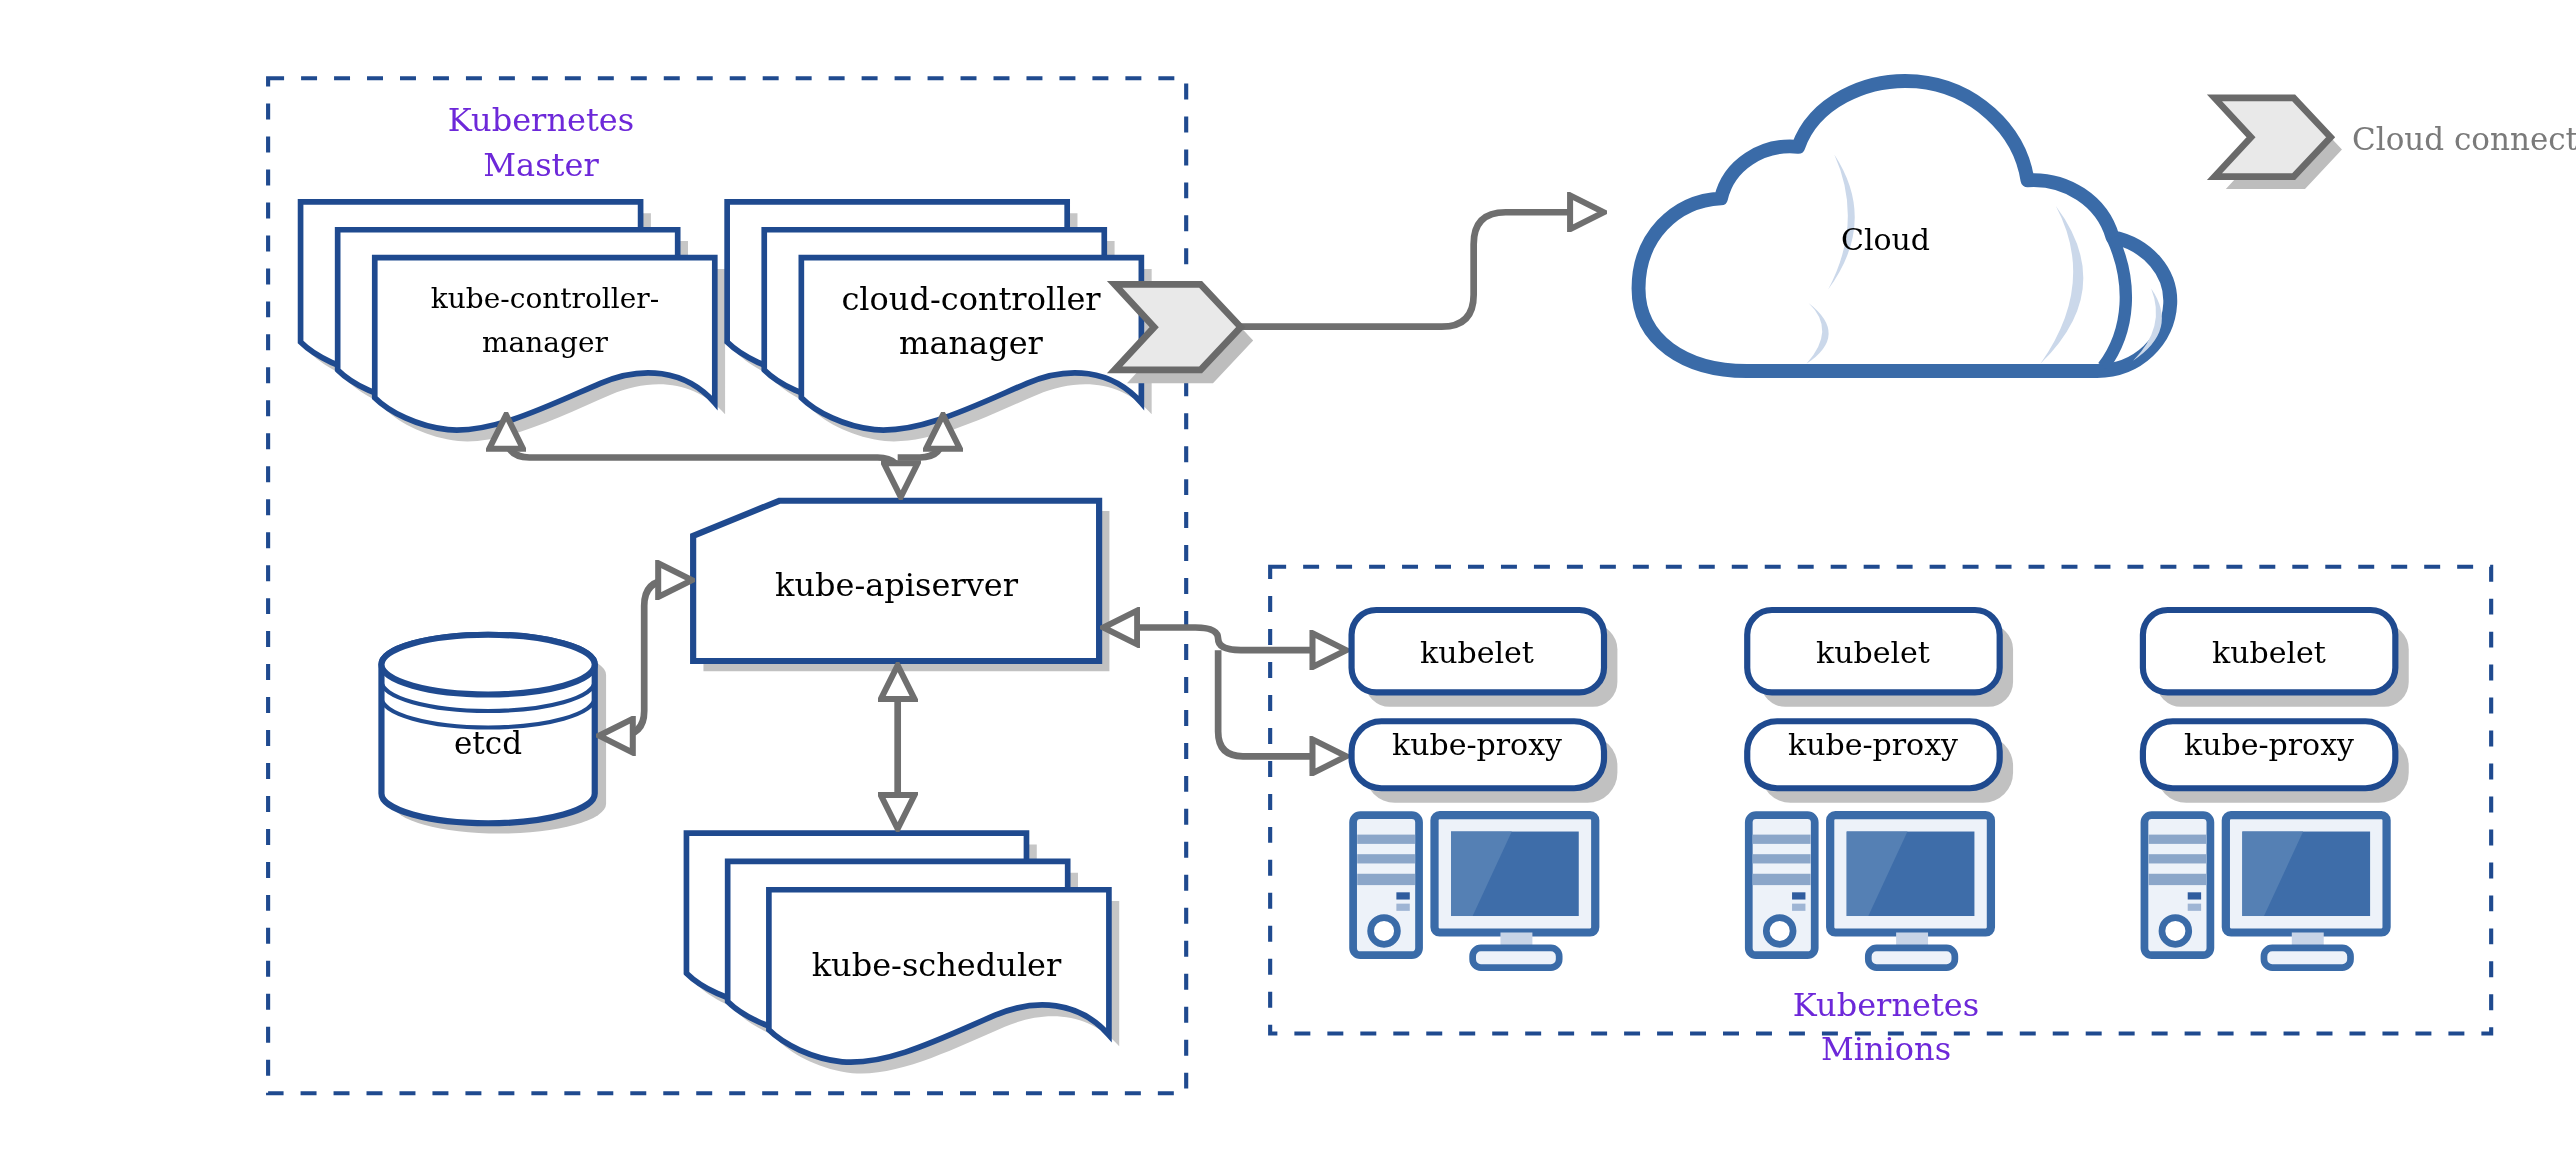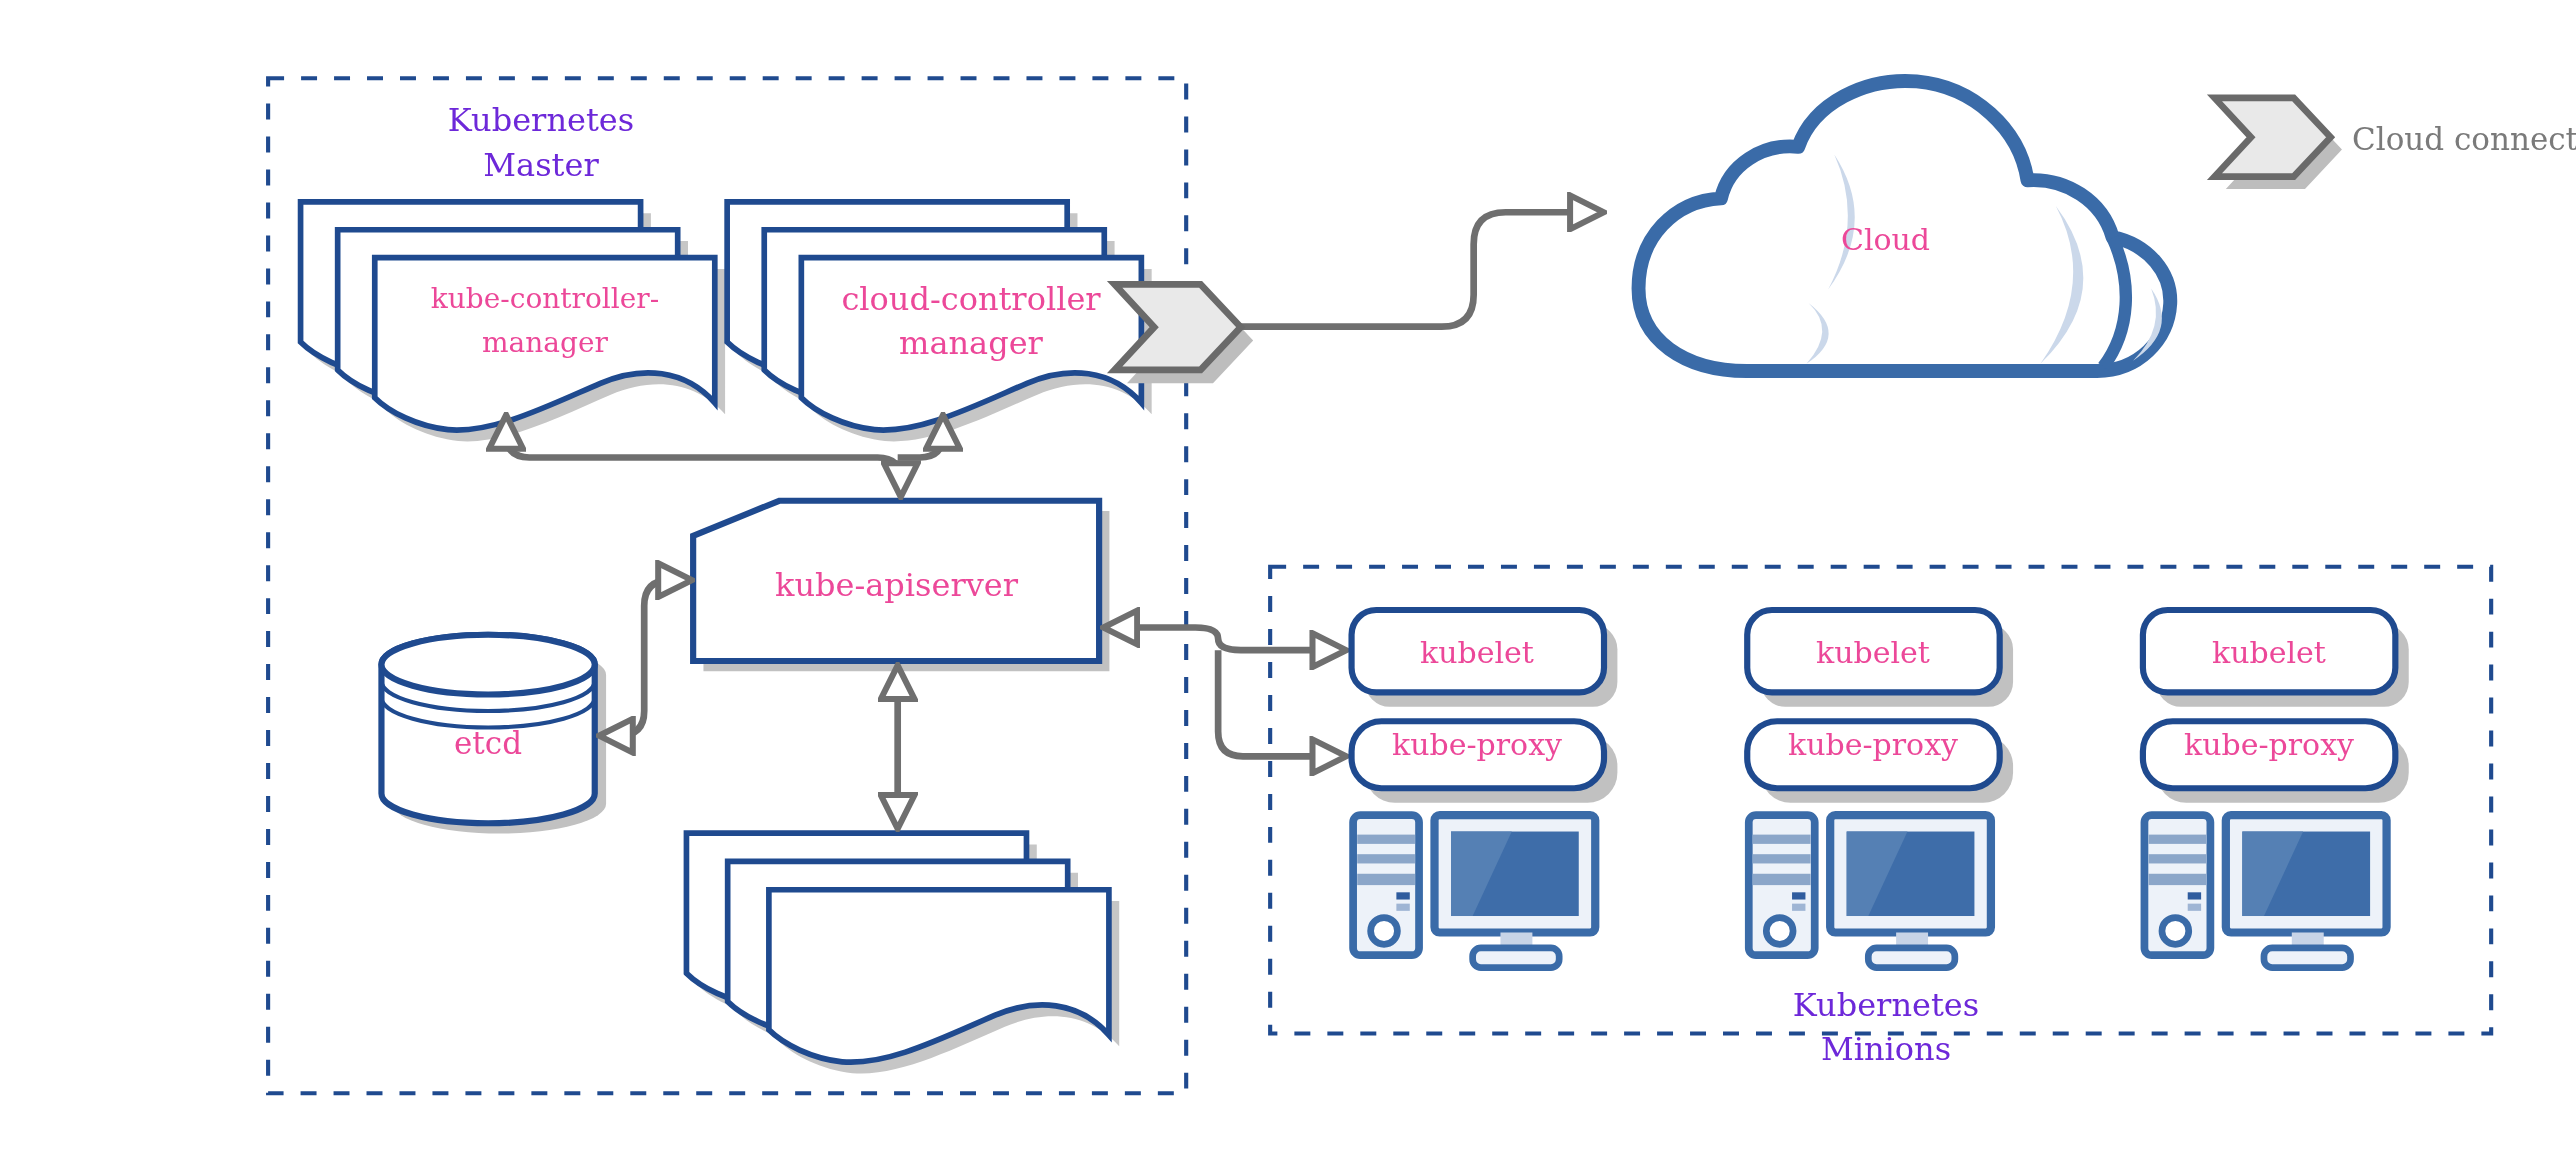--- a/index.html
+++ b/index.html
@@ -1,19 +1,19 @@
 <!DOCTYPE html>
 <html style="font-size:8.2px"><head>
 <meta charset="utf-8">
 <style>
   html,body{margin:0;padding:0;background:#ffffff;}
   #canvas{position:relative;width:2665px;height:1153px;background:#ffffff;overflow:hidden;
           font-family:"DejaVu Serif",serif;}
   .lbl{position:absolute;text-align:center;white-space:pre-line;pointer-events:none;}
-  .navy{color:#ec4899;}
+  .navy{color:#000000;}
   .gray{color:#6d28d9;}
   .lgray{color:#7A7A7A;}
 
   #master-label   {left:309px;  top:98px;  width:464px; font-size:32px; line-height:45px;}
   #kcm-label      {left:375px;  top:277px;  width:340px; font-size:28px; line-height:44px;}
   #ccm-label      {left:801px; top:277px;  width:340px; font-size:32px; line-height:44px;}
   #api-label      {left:693px; top:566px; width:407px; font-size:32px;}
   #etcd-label     {left:381px;  top:725px; width:214px; font-size:31px;}
   #sched-label    {left:769px; top:946px; width:335px; font-size:32px;}
   #cloud-label    {left:1731px; top:222px;  width:309px; font-size:30px;}
@@ -158,20 +158,21 @@
 
 
 <div id="master-label" class="lbl gray">Kubernetes
 Master</div>
 <div id="kcm-label" class="lbl navy">kube-controller-
 manager</div>
 <div id="ccm-label" class="lbl navy">cloud-controller
 manager</div>
 <div id="api-label" class="lbl navy">kube-apiserver</div>
 <div id="etcd-label" class="lbl navy">etcd</div>
+<div id="sched-label" class="lbl navy">kube-scheduler</div>
 <div id="cloud-label" class="lbl navy">Cloud</div>
 <div id="legend-label" class="lbl lgray">Cloud connector</div>
 <div id="minions-label" class="lbl gray">Kubernetes
 Minions</div>
 
 <div class="lbl navy kubelet-lbl col0">kubelet</div>
 <div class="lbl navy proxy-lbl   col0">kube-proxy</div>
 <div class="lbl navy kubelet-lbl col1">kubelet</div>
 <div class="lbl navy proxy-lbl   col1">kube-proxy</div>
 <div class="lbl navy kubelet-lbl col2">kubelet</div>

